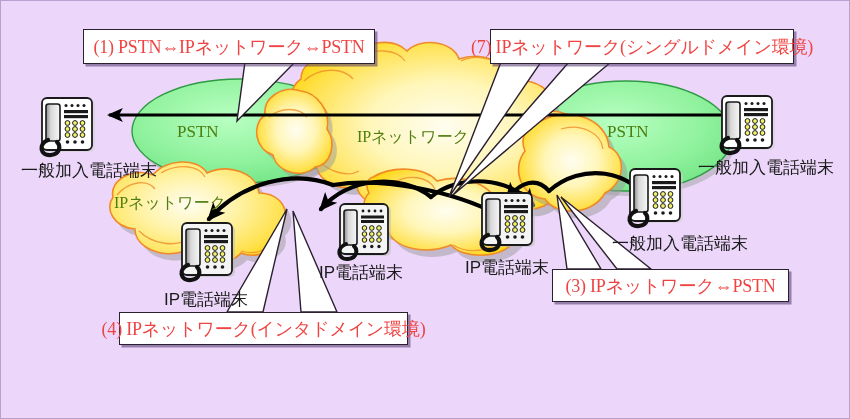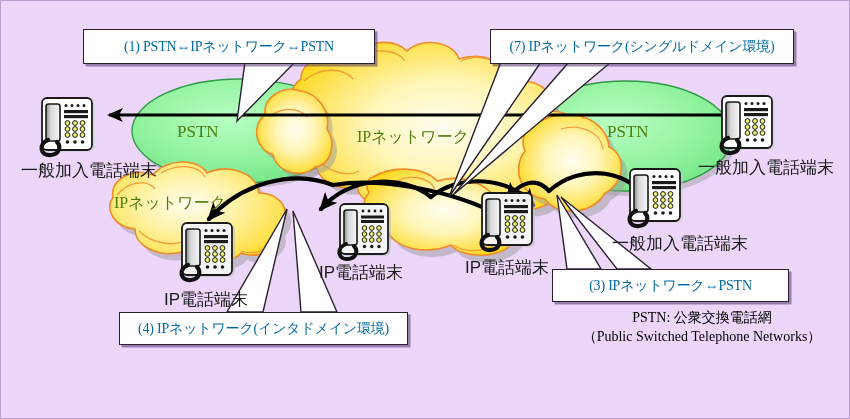--- a/index.html
+++ b/index.html
@@ -14,22 +14,22 @@
   }
   #svgroot{position:absolute;left:0;top:0;width:850px;height:419px;}
 
   
   .callout{
     position:absolute;
     background:#ffffff;
     border:1.6px solid #2b2030;
     box-shadow:2.5px 2.5px 0 rgba(80,55,105,.55);
     font-family:"Liberation Serif", serif;
-    font-size:14px;
-    color:#0369a1;
+    font-size:18px;
+    color:#ef4444;
     white-space:nowrap;
     display:flex;align-items:center;justify-content:center;
     letter-spacing:-0.2px;
     z-index:7;
   }
   #callout-1{left:82px;  top:28px;  width:290px; height:33px;}
   #callout-2{left:489px; top:28px;  width:302px; height:33px;}
   #callout-3{left:551px; top:268px; width:235px; height:31px;}
   #callout-4{left:118px; top:311px; width:287px; height:31px;}
 
@@ -488,19 +488,15 @@
   <div class="callout" id="callout-3">(3) IPネットワーク⇔PSTN</div>
   <div class="callout" id="callout-4">(4) IPネットワーク(インタドメイン環境)</div>
 
   <div class="termcap" id="cap-t1">一般加入電話端末</div>
   <div class="termcap" id="cap-t2">一般加入電話端末</div>
   <div class="termcap" id="cap-t3">IP電話端末</div>
   <div class="termcap" id="cap-t4">IP電話端末</div>
   <div class="termcap" id="cap-t5">IP電話端末</div>
   <div class="termcap" id="cap-t6">一般加入電話端末</div>
 
-  <div id="legend">
-    <div class="l1">PSTN: 公衆交換電話網</div>
-    <div class="l2">（Public Switched Telephone Networks）</div>
-  </div>
 
 
 </div>
 
 </body></html>

